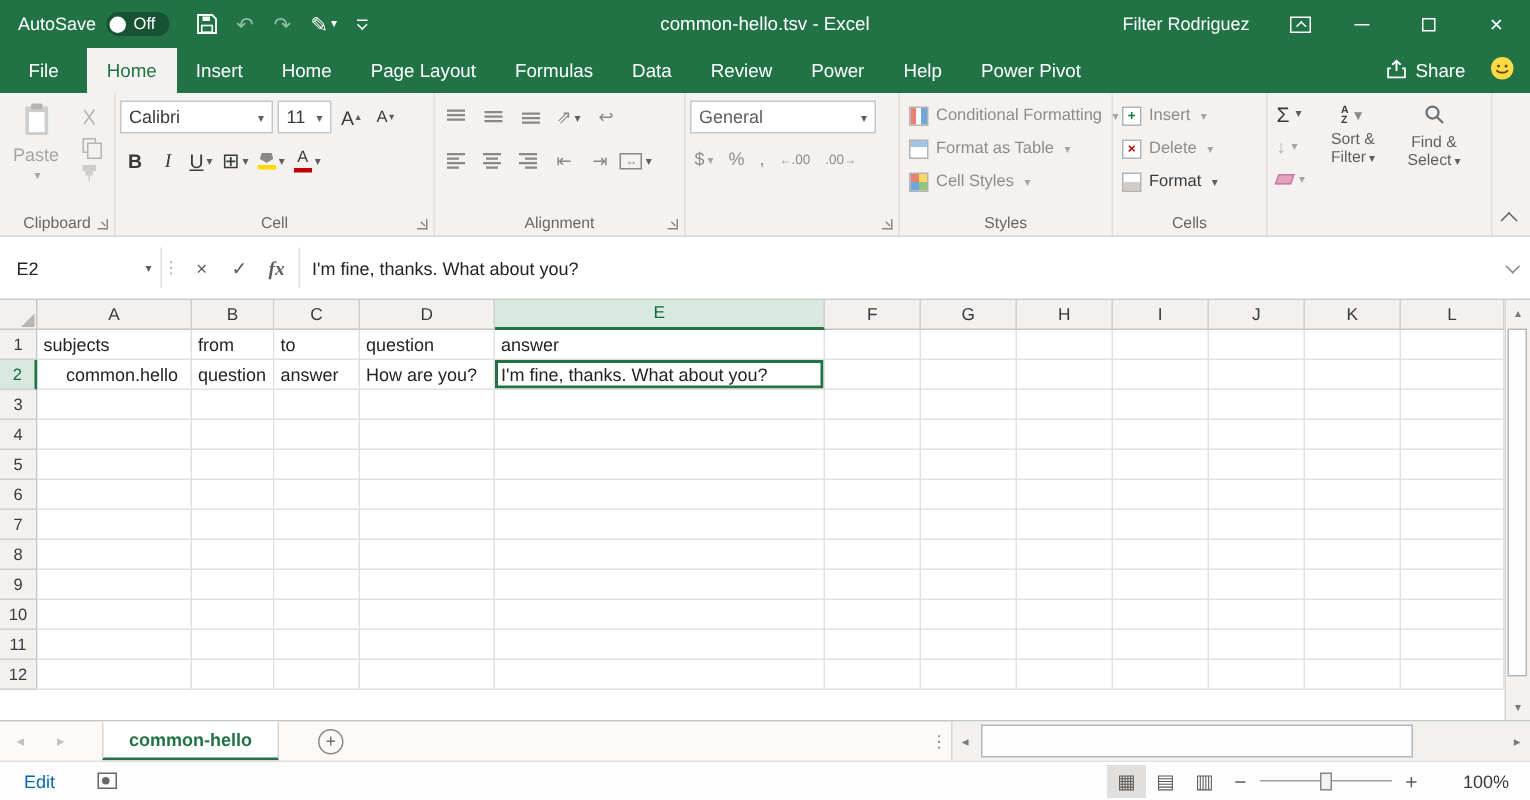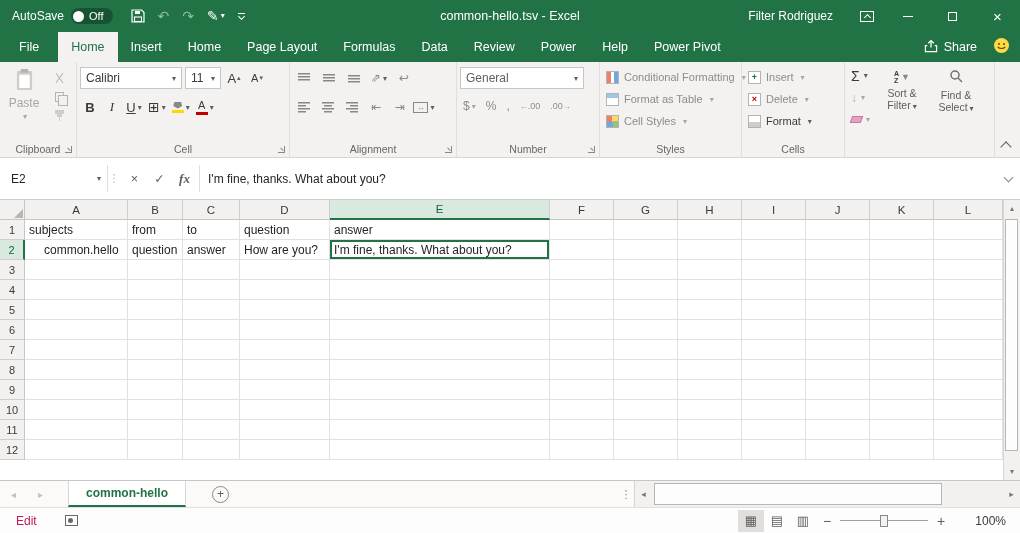--- a/index.html
+++ b/index.html
@@ -160,21 +160,21 @@
 .sheettab{display:flex;align-items:center;padding:0 17px;background:#fff;border-right:1px solid #d8d6d4;border-left:1px solid #d8d6d4;border-bottom:2px solid #217346;color:#217346;font-weight:bold;font-size:12px;margin-left:14px}
 .addsheet{width:17px;height:17px;border:1px solid #8a8886;border-radius:50%;color:#605e5c;display:flex;align-items:center;justify-content:center;font-size:12px;line-height:1;align-self:center;margin-left:26px}
 .tabsplit{margin-left:auto;width:16px;display:flex;align-items:center;justify-content:center;color:#8a8886;font-size:11px}
 .hscroll{width:386px;display:flex;align-items:stretch;background:#f2f1f0;border-left:1px solid #d8d6d4}
 .harrow{width:17px;display:flex;align-items:center;justify-content:center;color:#7a7876;font-size:9px}
 .htrack{flex:1;position:relative}
 .hthumb{position:absolute;left:2px;top:2px;bottom:2px;width:82%;background:#fdfdfd;border:1px solid #b8b6b4}
 
 
 .statusbar{height:26px;background:#fdfdfd;border-top:1px solid #e1dfdd;display:flex;align-items:center;flex:0 0 auto}
-.sb-mode{margin-left:16px;font-size:12px;color:#be185d}
+.sb-mode{margin-left:16px;font-size:12px;color:#0369a1}
 .macroic{margin-left:28px;width:13px;height:11px;border:1px solid #696764;position:relative}
 .macroic::after{content:"";position:absolute;left:2px;top:2px;width:5px;height:5px;border-radius:50%;background:#696764}
 .sb-right{margin-left:auto;display:flex;align-items:center}
 .viewic{width:26px;height:22px;display:flex;align-items:center;justify-content:center;font-size:13px;color:#605e5c}
 .viewic.active{background:#e1dfdd}
 .zbtn{width:22px;text-align:center;font-size:14px;color:#605e5c}
 .zoomtrack{width:88px;height:14px;position:relative;margin:0 2px}
 .ztline{position:absolute;left:0;right:0;top:6px;height:1.5px;background:#a19f9d}
 .ztnotch{position:absolute;left:50%;top:3px;width:1.5px;height:8px;background:#a19f9d}
 .zthumb{position:absolute;left:calc(50% - 4px);top:1px;width:8px;height:12px;background:#f3f2f1;border:1px solid #8a8886}
@@ -416,23 +416,20 @@
                 <span class="tiny">←</span>
                 <span>.00</span>
               </span>
             <span class="nbtn decb">
                 <span>.00</span>
                 <span class="tiny">→</span>
               </span>
           </div>
         </div>
       </div>
-      <div class="glabel">
-          <span>Number</span>
-        </div>
       <span class="launcher"></span>
     </div>
 
     <div class="group g-styles">
       <div class="gbody">
         <div class="stack">
           <div class="srow">
             <span class="sic cf"></span>
             <span>Conditional Formatting</span>
             <span class="dd dis">▾</span>

